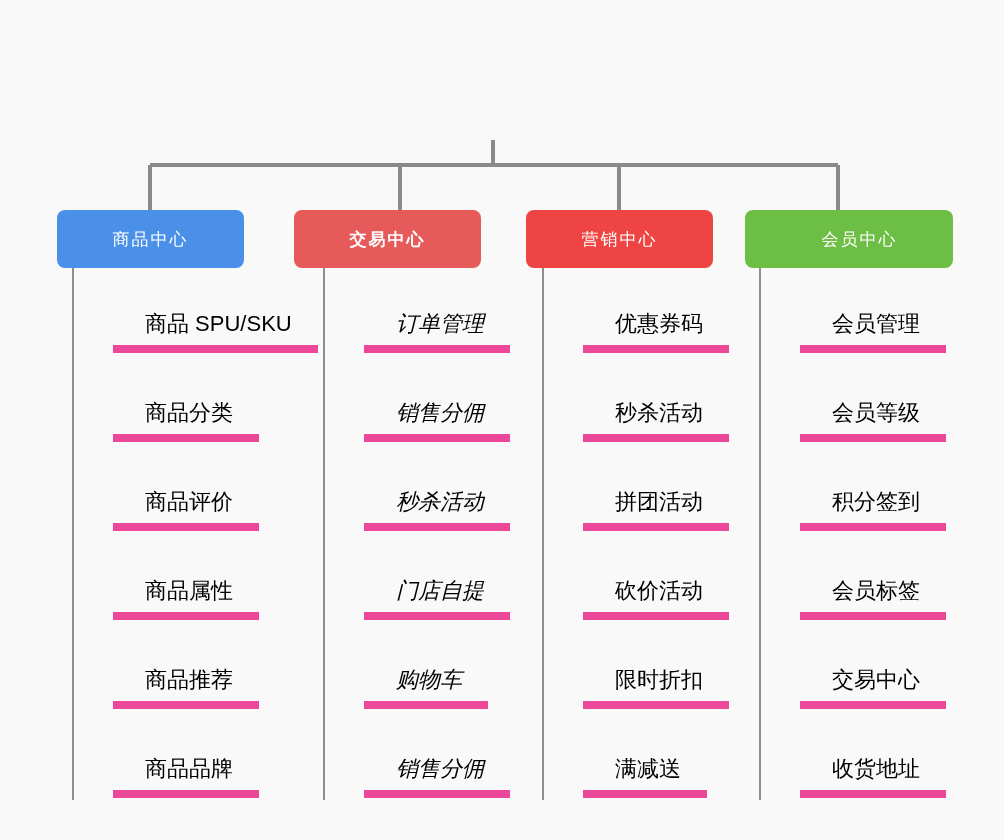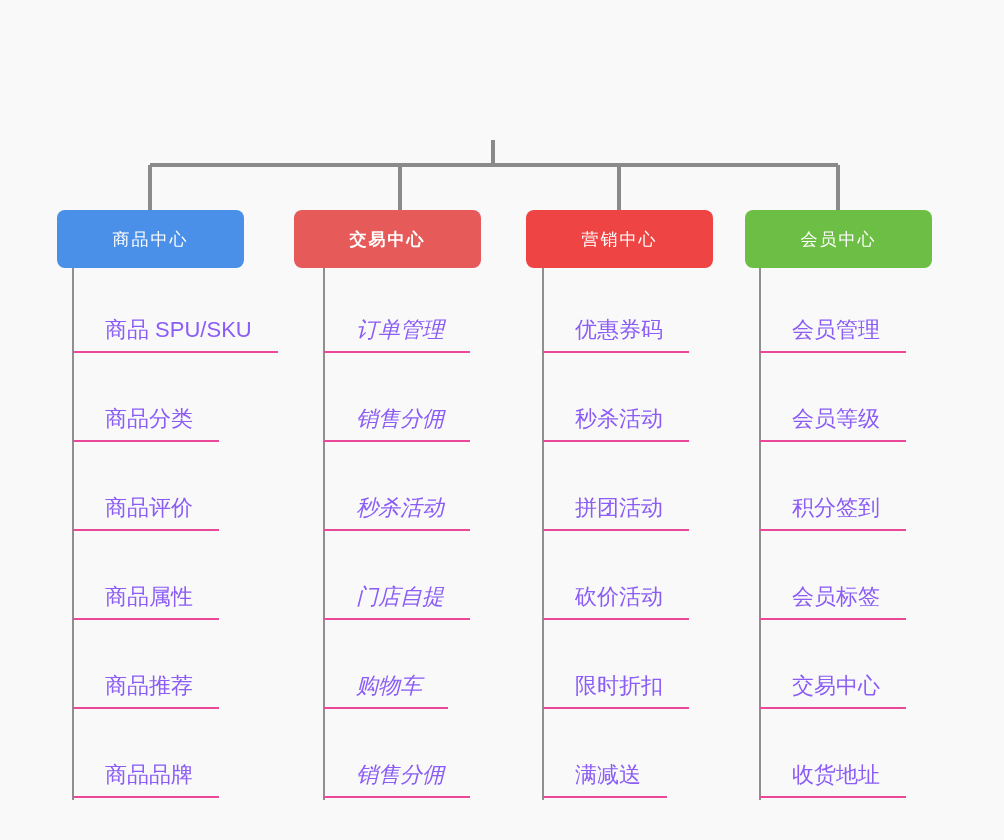--- a/index.html
+++ b/index.html
@@ -57,27 +57,28 @@
   }
   .col1 .trunk{left:72px;}
   .col2 .trunk{left:323px;}
   .col3 .trunk{left:542px;}
   .col4 .trunk{left:759px;}
   
   .leaf{
     position:absolute;
     box-sizing:border-box;
     height:40px;
-    border-bottom:2px solid #ec4899;
+    border-bottom:8px solid #ec4899;
     padding:0 26px 6px 32px;
     display:flex;align-items:flex-end;
     font-size:22px;
-    color:#8b5cf6;
+    color:#000000;
     white-space:nowrap;
     cursor:default;
+    margin-left:40px;
   }
   .col1 .leaf{left:73px;}
   .col2 .leaf{left:324px;font-style:italic;}
   .col3 .leaf{left:543px;}
   .col4 .leaf{left:760px;}
   .row0{top:313px;} .row1{top:402px;} .row2{top:491px;}
   .row3{top:580px;} .row4{top:669px;} .row5{top:758px;}
 </style>
 </head>
 <body>
@@ -116,21 +117,21 @@
     <div class="trunk"></div>
     <div class="leaf row0">优惠券码</div>
     <div class="leaf row1">秒杀活动</div>
     <div class="leaf row2">拼团活动</div>
     <div class="leaf row3">砍价活动</div>
     <div class="leaf row4">限时折扣</div>
     <div class="leaf row5">满减送</div>
   </div>
 
   <div class="col4">
-    <div class="branch-box" style="background-color: rgb(109, 190, 68);">会员中心</div>
+    <div class="branch-box" style="background-color: rgb(109, 190, 68); padding-left: 21px;">会员中心</div>
     <div class="trunk"></div>
     <div class="leaf row0">会员管理</div>
     <div class="leaf row1">会员等级</div>
     <div class="leaf row2">积分签到</div>
     <div class="leaf row3">会员标签</div>
     <div class="leaf row4">交易中心</div>
     <div class="leaf row5">收货地址</div>
   </div>
 
 </div>

